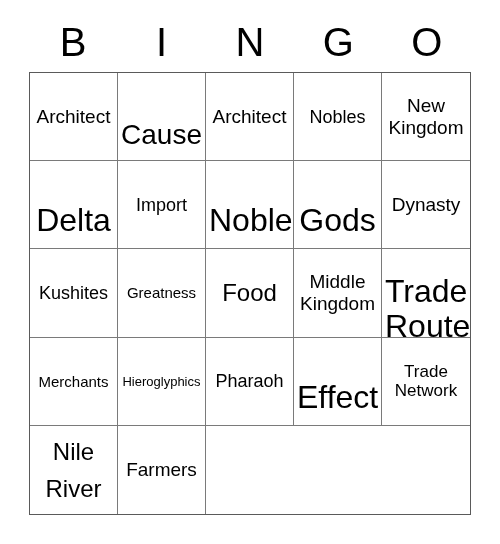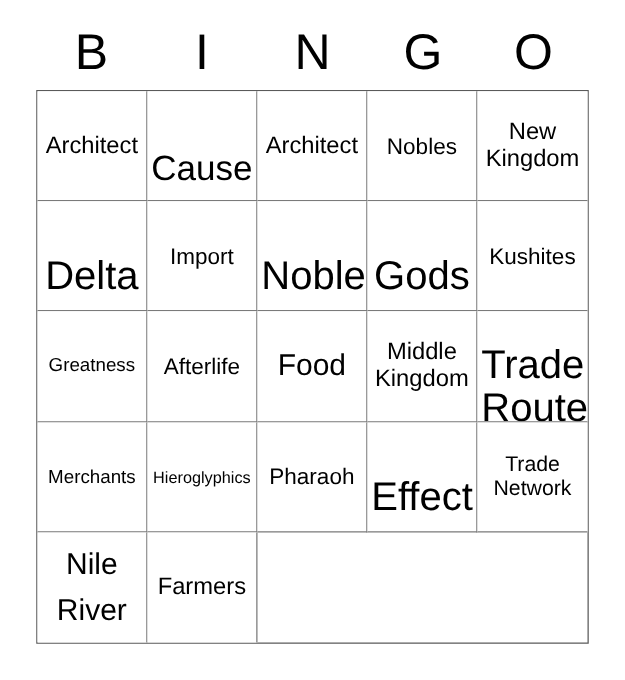--- a/index.html
+++ b/index.html
@@ -133,27 +133,27 @@
       <div class="bingo-cell">
         <span class="cell-text fs-ml">Import</span>
       </div>
       <div class="bingo-cell">
         <span class="cell-text fs-xxl">Nobles</span>
       </div>
       <div class="bingo-cell">
         <span class="cell-text fs-xxl">Gods</span>
       </div>
       <div class="bingo-cell">
+        <span class="cell-text fs-m">Dynasty</span>
+      </div>
+      <div class="bingo-cell">
         <span class="cell-text fs-ml">Kushites</span>
       </div>
       <div class="bingo-cell">
         <span class="cell-text fs-s">Greatness</span>
-      </div>
-      <div class="bingo-cell">
-        <span class="cell-text fs-ml">Afterlife</span>
       </div>
       <div class="bingo-cell">
         <span class="cell-text fs-xxxl">Food</span>
       </div>
       <div class="bingo-cell">
         <span class="cell-text fs-m">Middle
 Kingdom</span>
       </div>
       <div class="bingo-cell">
         <span class="cell-text fs-xxl">Trade

